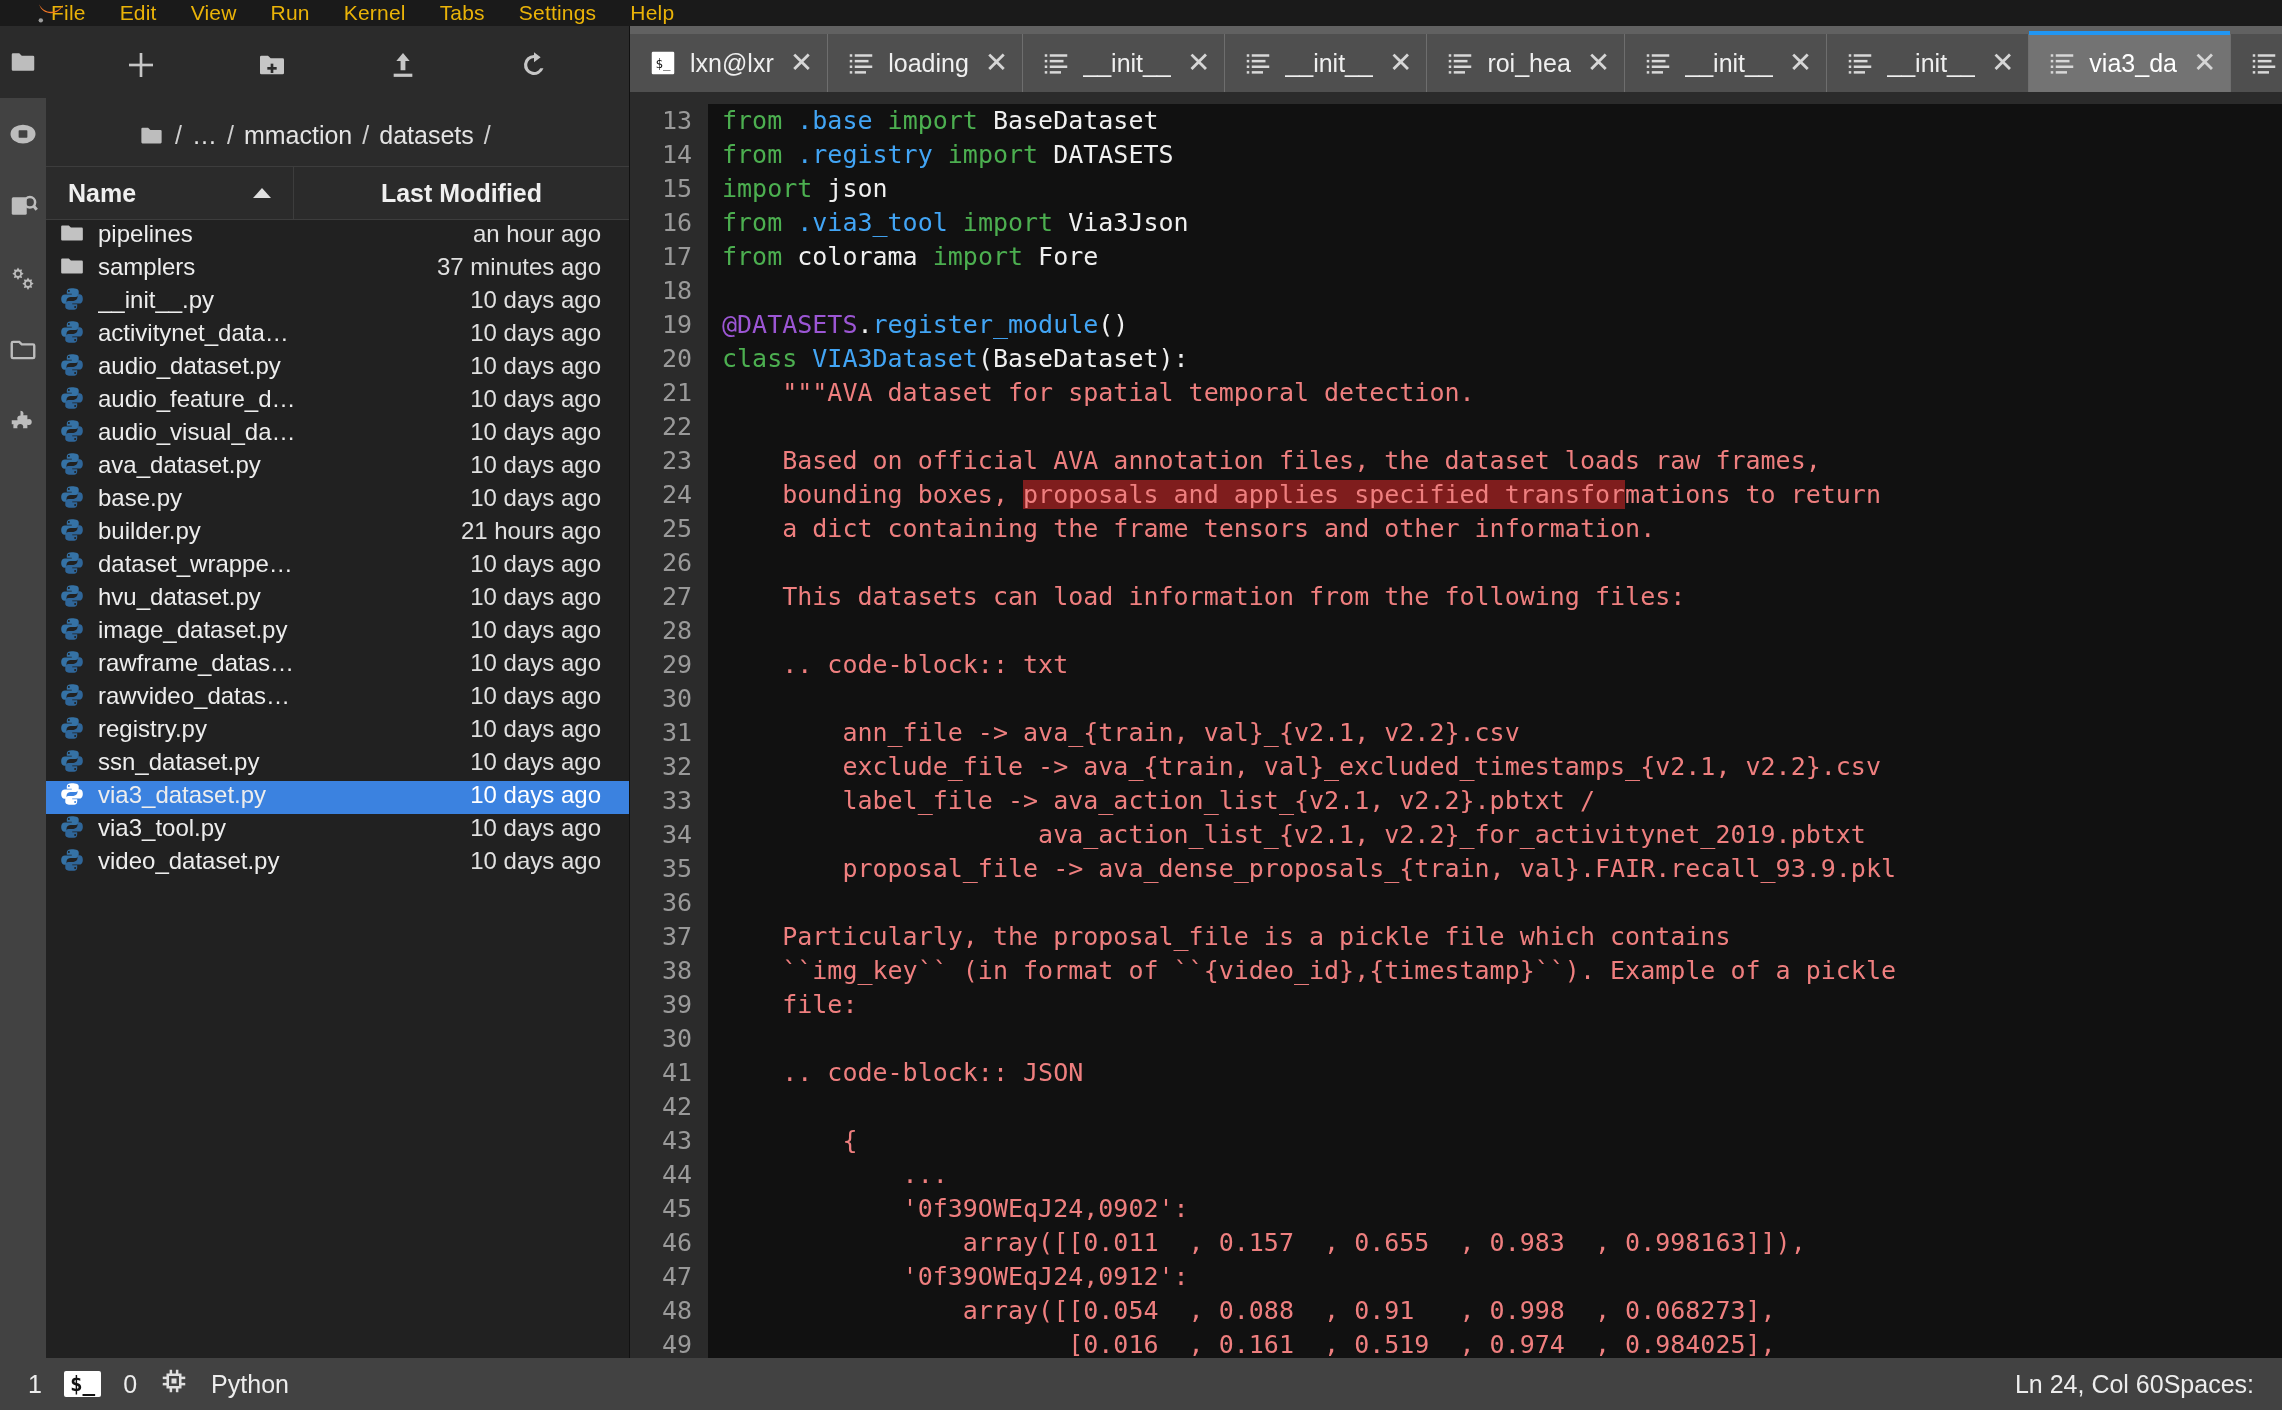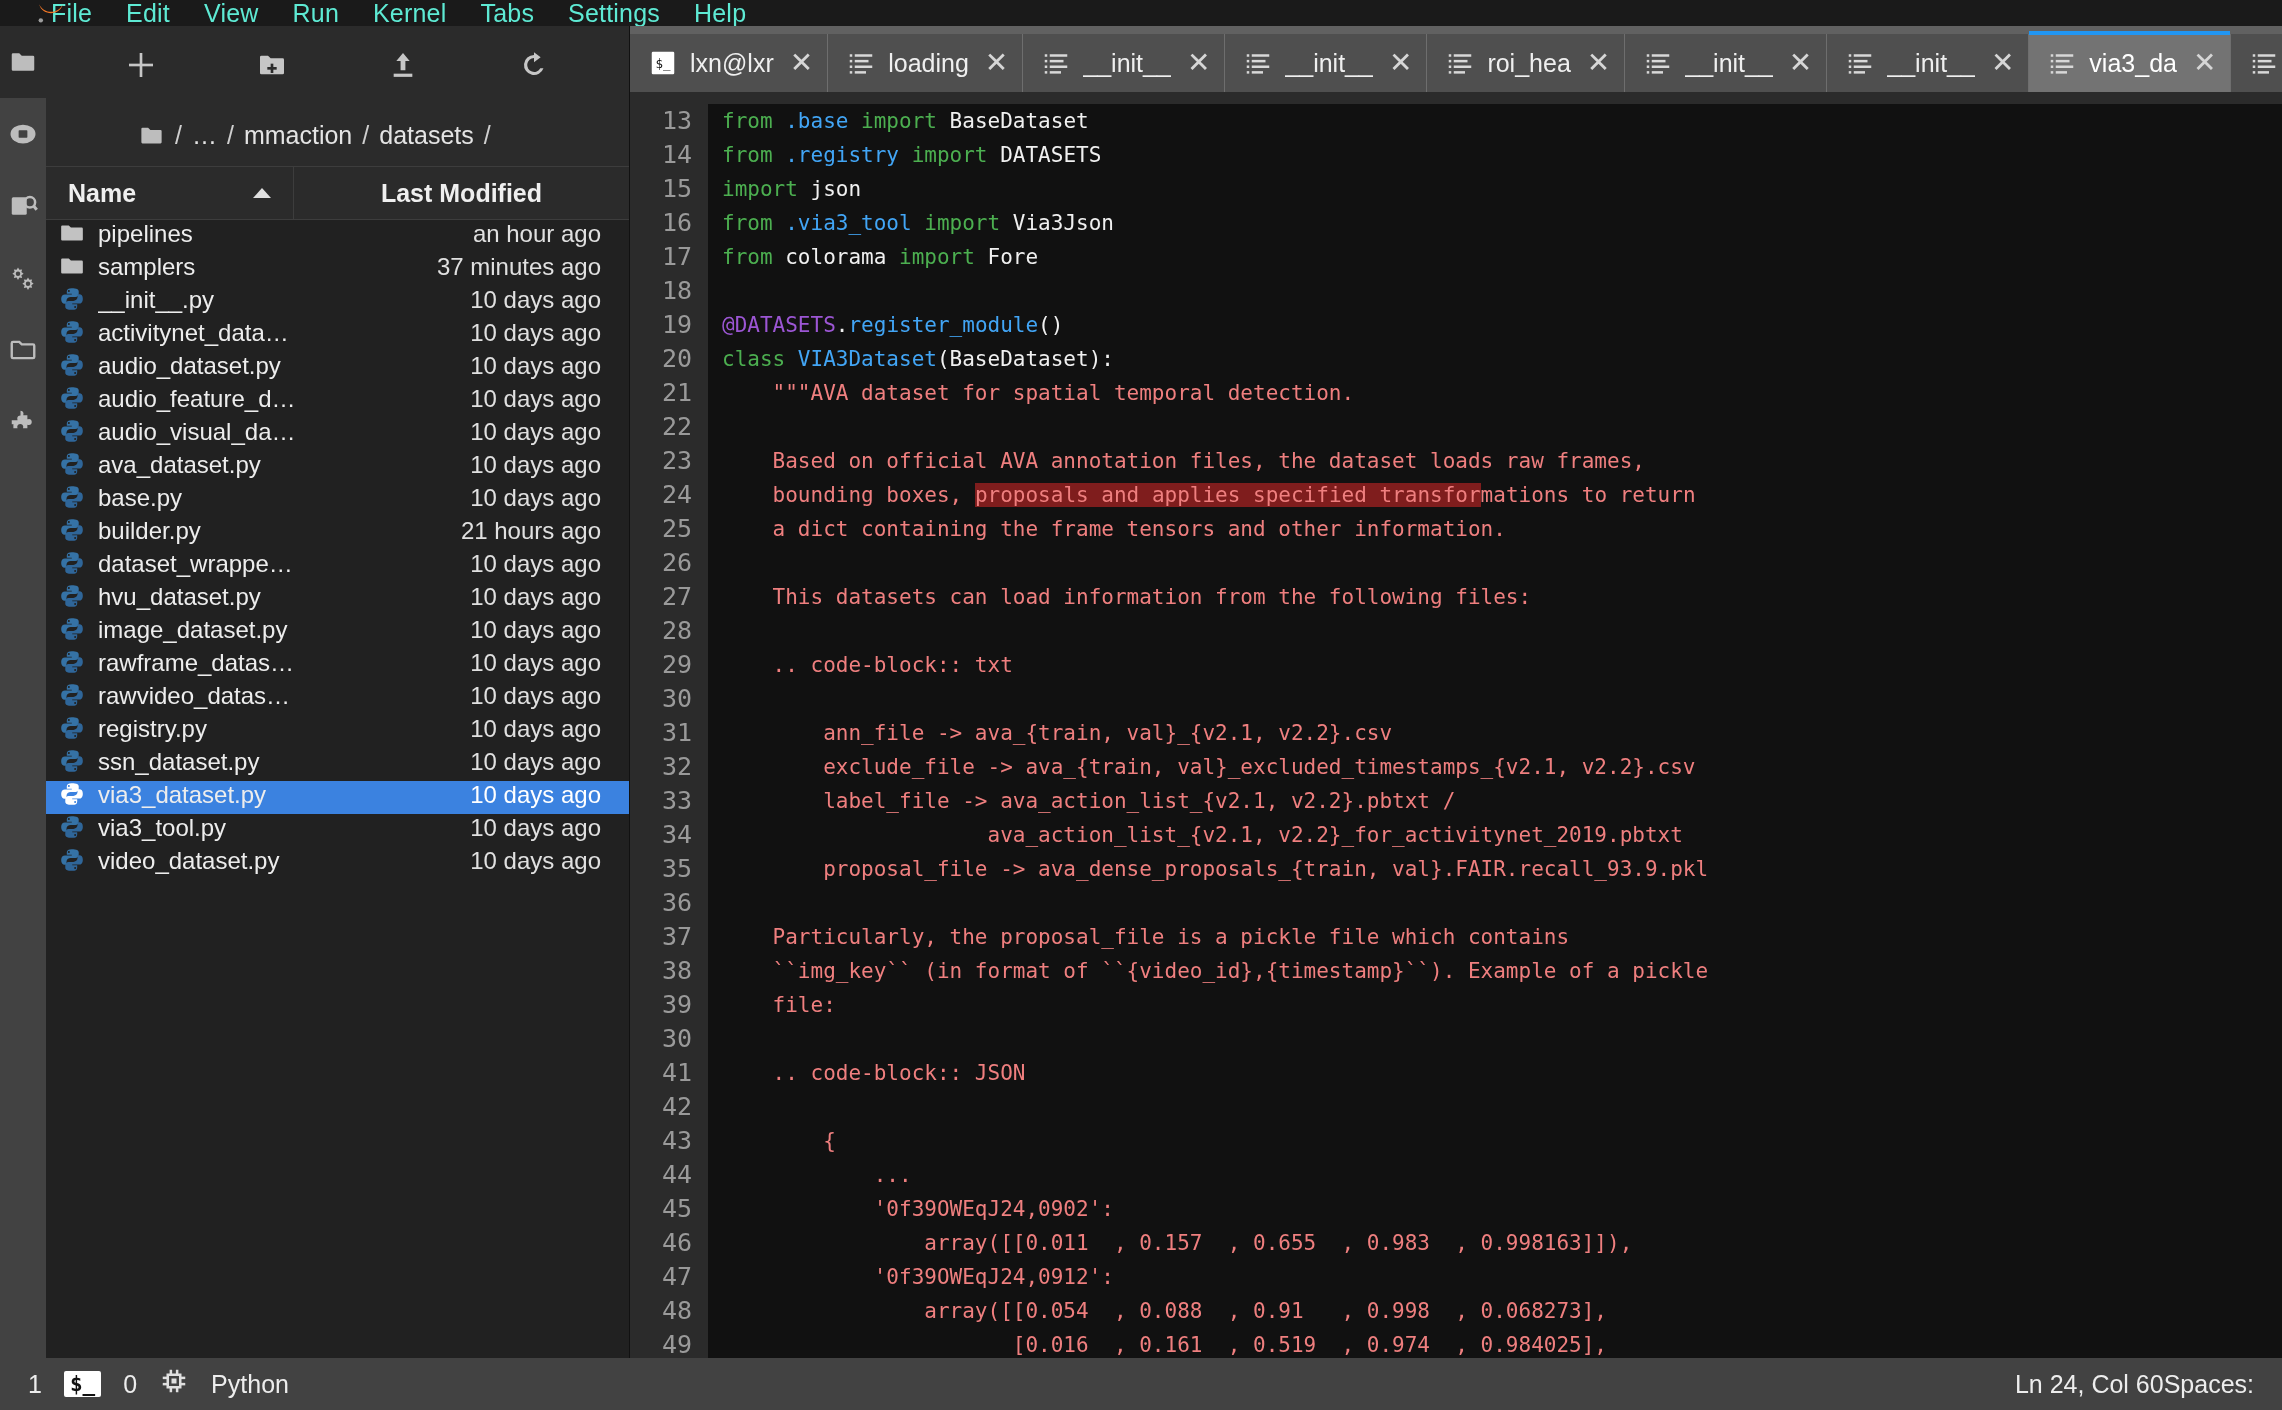--- a/index.html
+++ b/index.html
@@ -13,21 +13,21 @@
 
   
   .menubar {
     height: 26px; background: #1a1a1a; display: flex; align-items: flex-end;
     padding-left: 34px; flex: 0 0 26px; overflow: hidden;
   }
   .logo {
     position: absolute; left: 34px; top: -6px; width: 34px; height: 34px;
   }
   .menu-item {
-    color: #5eead4; font-size: 25px; padding: 0 17px; line-height: 26px;
+    color: #eab308; font-size: 21px; padding: 0 17px; line-height: 26px;
     white-space: nowrap; letter-spacing: 0.2px;
   }
 
   
   .body-row { flex: 1 1 auto; display: flex; min-height: 0; }
 
   
   .activitybar {
     width: 46px; background: #424242; flex: 0 0 46px;
     display: flex; flex-direction: column; align-items: center;
@@ -109,21 +109,21 @@
 
   .editor-wrap { flex: 1 1 auto; display: flex; min-height: 0; background: #111111; position: relative; }
   .editor-topstrip { position: absolute; left: 0; right: 0; top: 0; height: 12px; background: #2b2b2b; z-index: 3; }
   .gutter {
     width: 78px; flex: 0 0 78px; background: #2b2b2b; color: #9a9a9a;
     font-family: "DejaVu Sans Mono", monospace; font-size: 25px; text-align: right;
     padding-right: 16px; padding-top: 12px; line-height: 34px; user-select: none;
   }
   .codearea {
     flex: 1 1 auto; overflow: hidden; padding-top: 12px; padding-left: 14px;
-    font-family: "DejaVu Sans Mono", monospace; font-size: 21px; line-height: 34px;
+    font-family: "DejaVu Sans Mono", monospace; font-size: 25px; line-height: 34px;
     color: #e8e8e8; white-space: pre; position: relative;
   }
   .cl { height: 34px; }
   .kw  { color: #4caf50; }
   .mod { color: #42a5f5; }
   .dec { color: #9c56d4; text-align: center; }
   .cls { color: #42a5f5; }
   .doc { color: #ef7f7f; }
   .plain { color: #f0f0f0; }
   .sel { background: #7f1d1d; }

